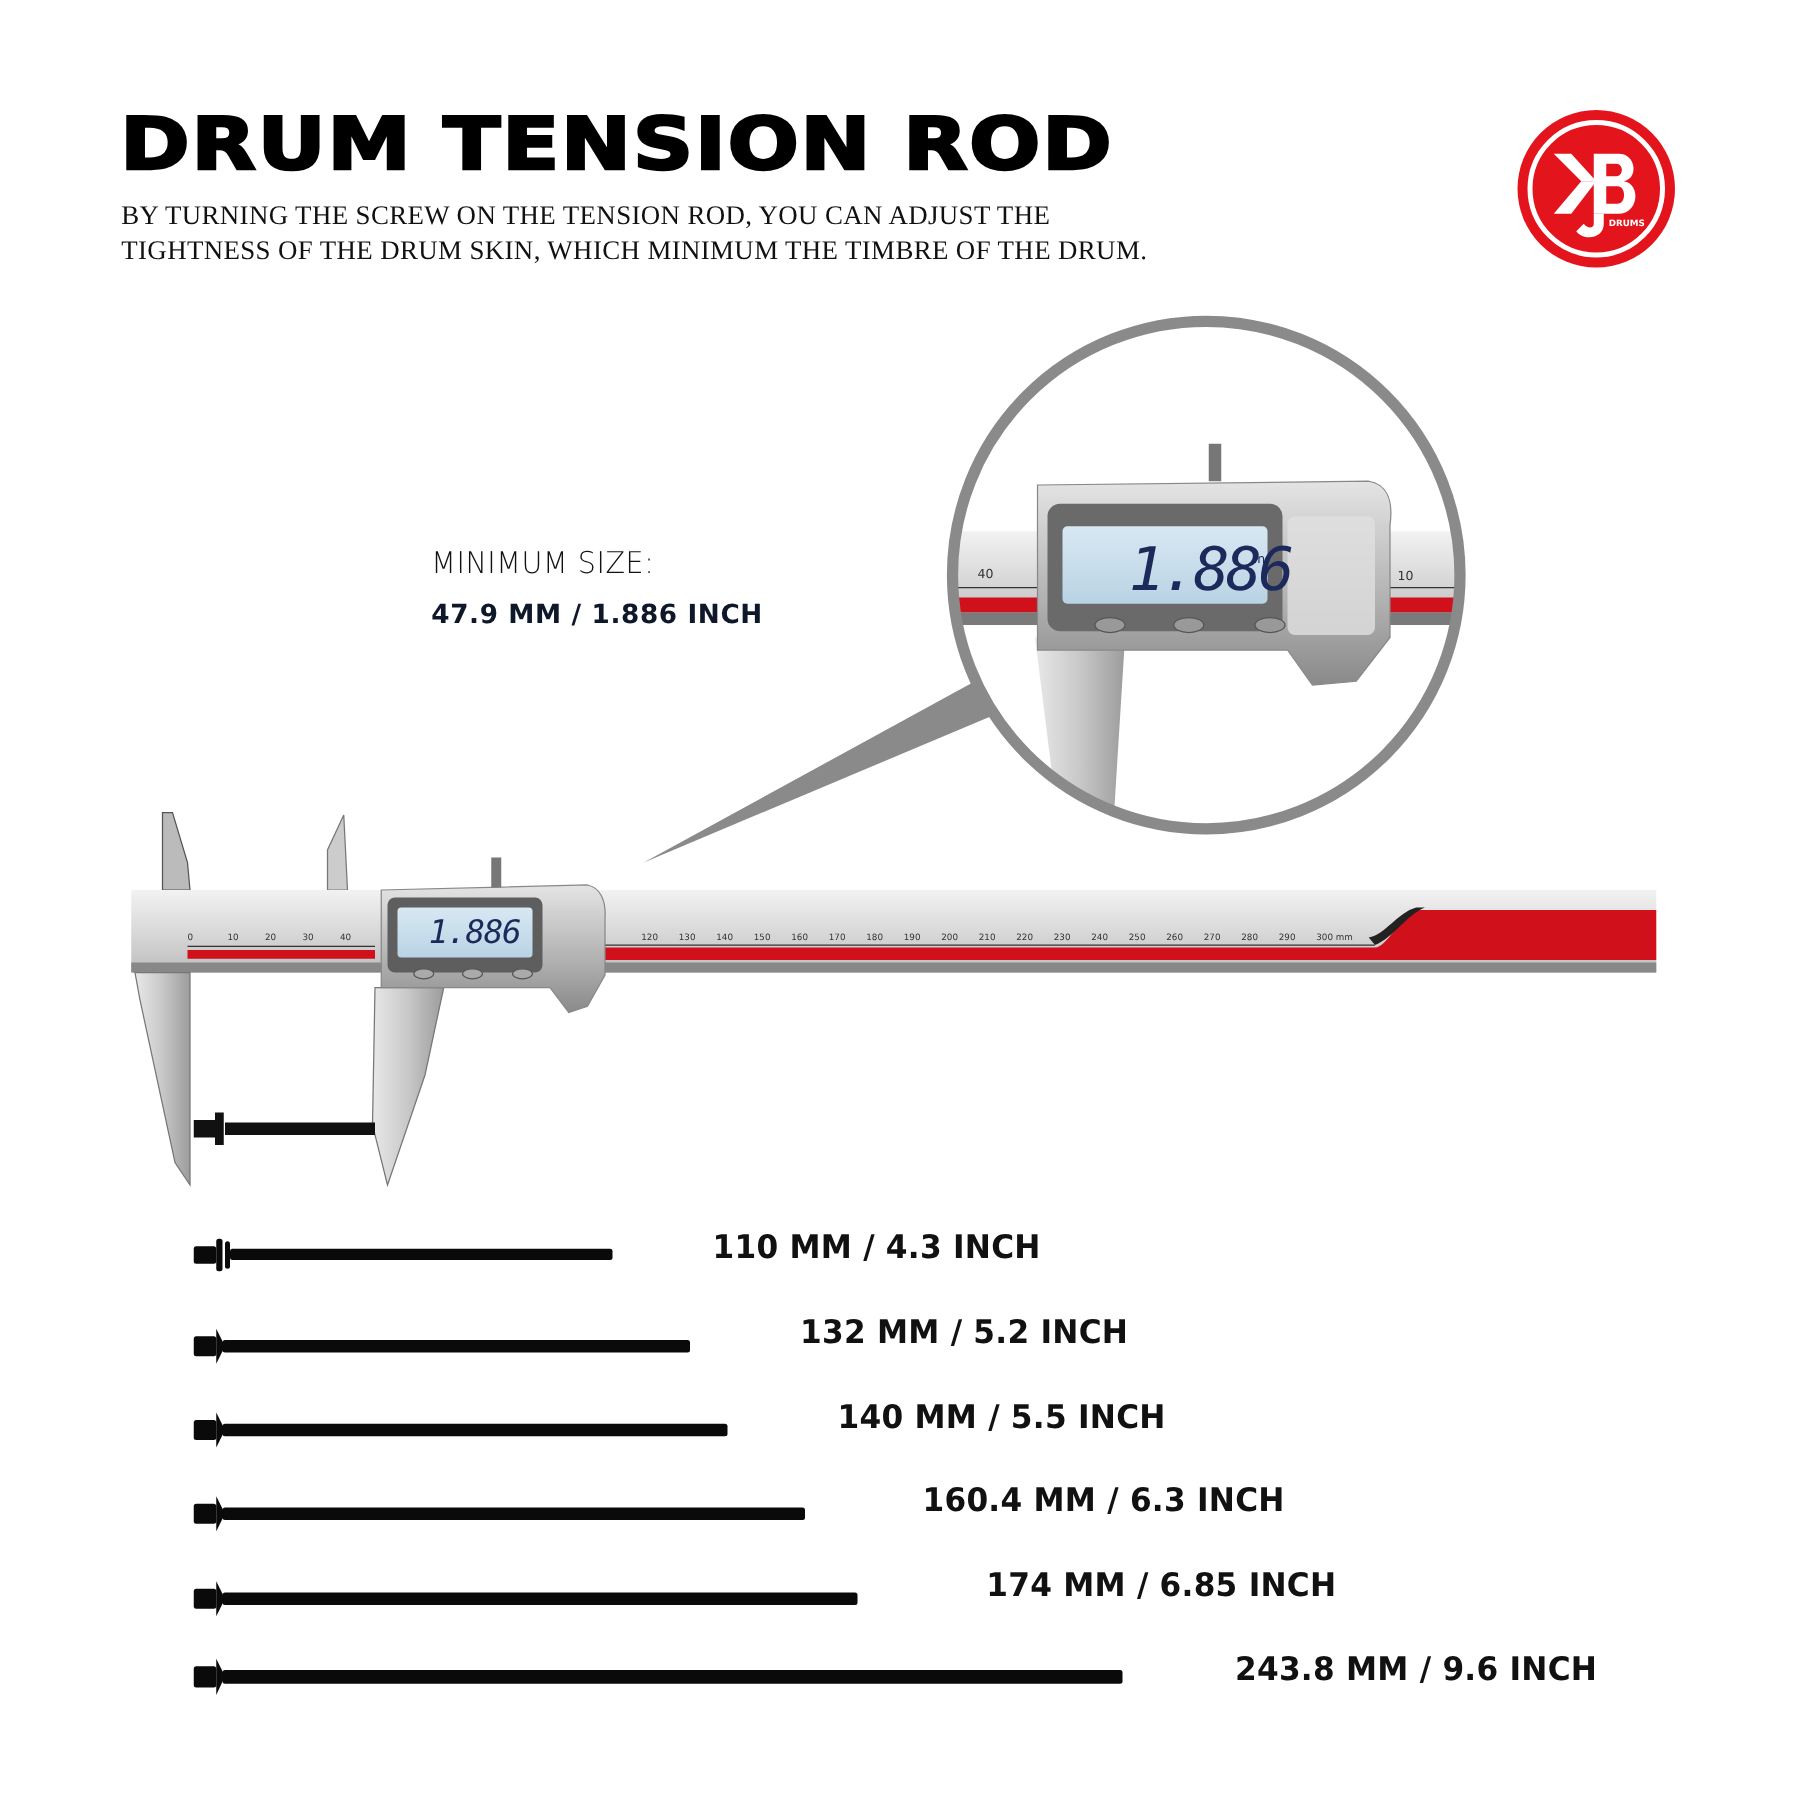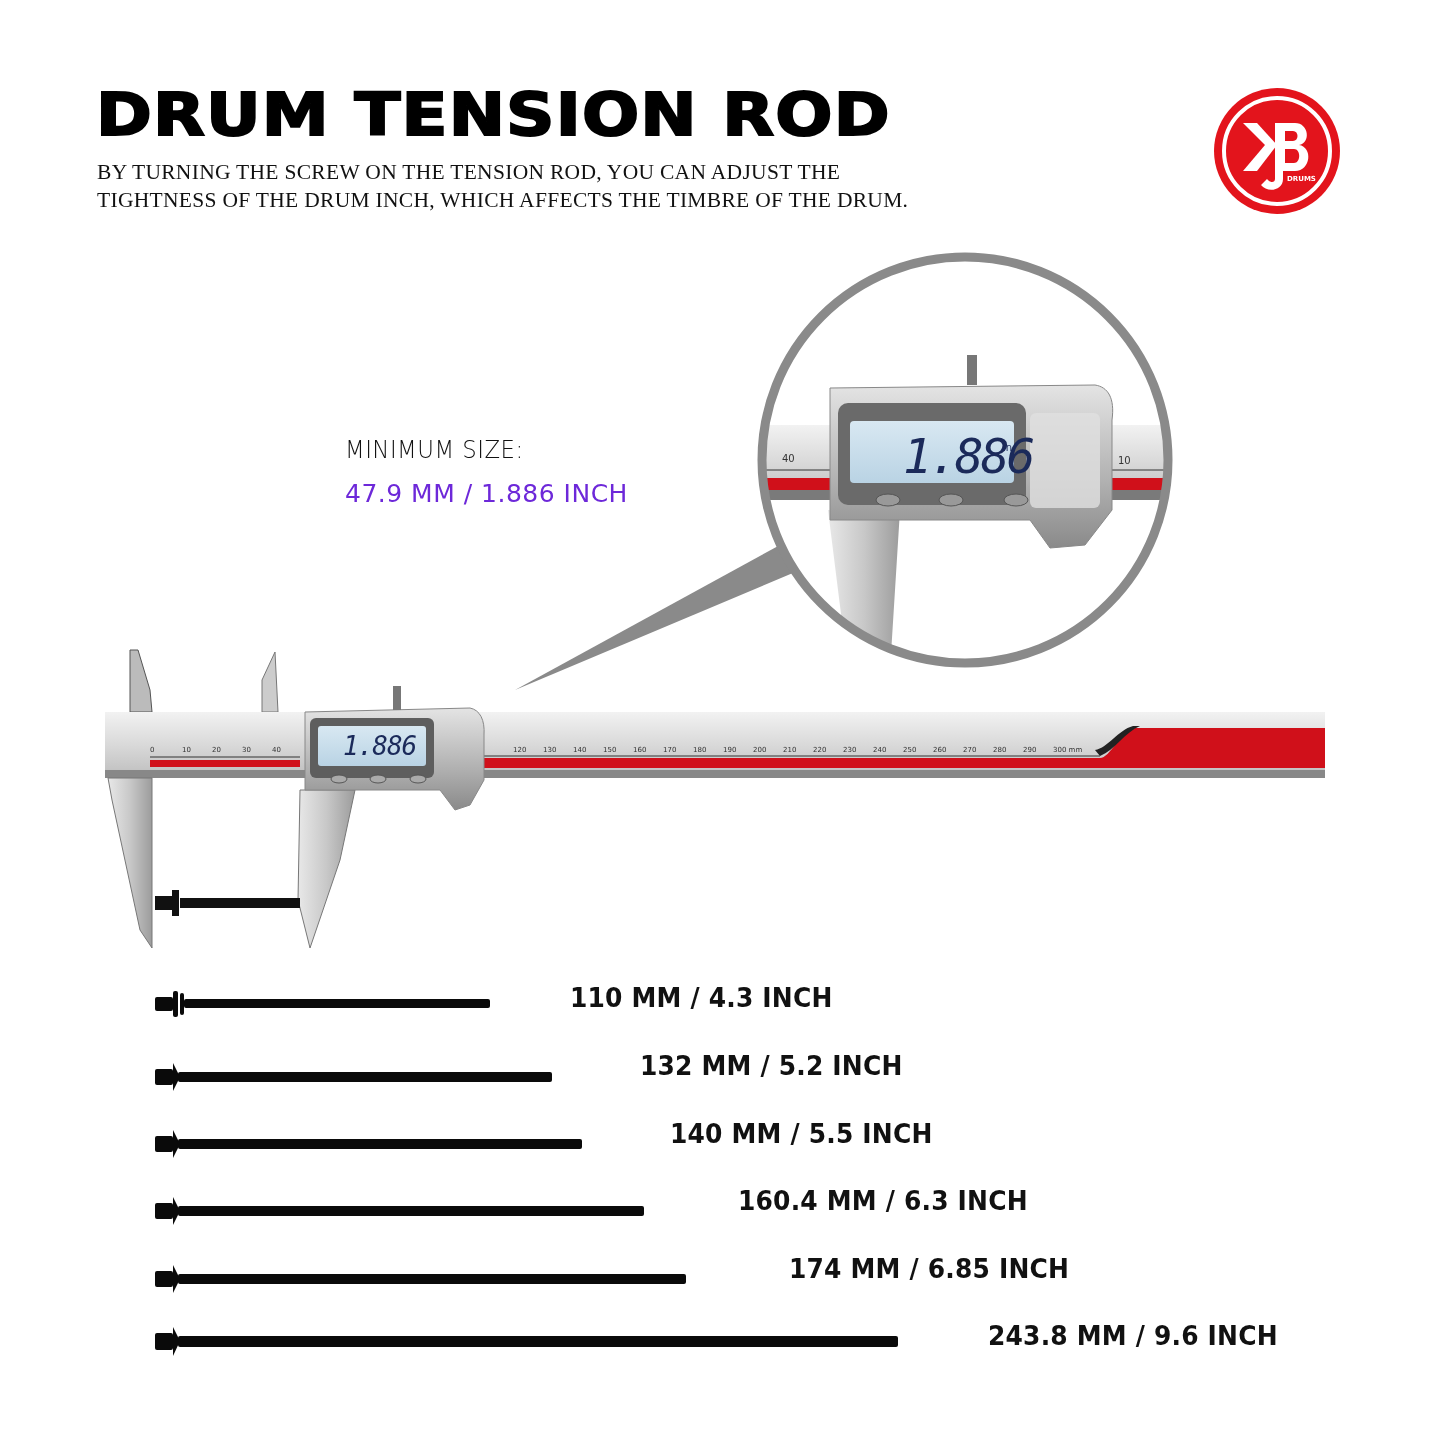--- a/index.html
+++ b/index.html
@@ -23,22 +23,22 @@
   .logo { position:absolute; left:1213px; top:87px; width:128px; height:128px; }
 
   .min-label {
     position:absolute; left:345px; top:436px;
     font-family:"DejaVu Sans", sans-serif; font-weight:300;
     font-size:24px; letter-spacing:0.5px; color:#111;
     transform:scaleX(0.95); transform-origin:left top;
   }
   .min-value {
     position:absolute; left:345px; top:479px;
-    font-family:"DejaVu Sans", sans-serif; font-weight:normal;
-    font-size:25px; letter-spacing:0.5px; color:#6d28d9;
+    font-family:"DejaVu Sans", sans-serif; font-weight:bold;
+    font-size:21px; letter-spacing:0.5px; color:#0f172a;
   }
 
   .art { position:absolute; left:0; top:0; }
 
   .rod-label {
     position:absolute;
     font-family:"DejaVu Sans", sans-serif; font-weight:bold;
     font-size:26px; letter-spacing:0.2px; color:#111; white-space:nowrap;
     transform:scaleX(0.96); transform-origin:left top;
   }
@@ -46,21 +46,21 @@
     font-family:"DejaVu Sans Mono", monospace;
     font-style:italic;
   }
 </style>
 </head>
 <body>
 
 <div class="title">DRUM TENSION ROD</div>
 <div class="subtitle">
   <div>BY TURNING THE SCREW ON THE TENSION ROD, YOU CAN ADJUST THE</div>
-  <div>TIGHTNESS OF THE DRUM INCH, WHICH AFFECTS THE TIMBRE OF THE DRUM.</div>
+  <div>TIGHTNESS OF THE DRUM SKIN, WHICH MINIMUM THE TIMBRE OF THE DRUM.</div>
 </div>
 
 <svg class="logo" viewBox="0 0 128 128">
   <circle cx="64" cy="64" r="63" fill="#e3141c"></circle>
   <circle cx="64" cy="64" r="53" fill="none" stroke="#fff" stroke-width="4"></circle>
 
   <path d="M30 36 L44 36 L64 58 L52 58 Z" fill="#fff"></path>
   <path d="M52 58 L64 58 L44 84 L30 84 Z" fill="#fff"></path>
 
   <path d="M62 36 L82 36 C96 36 98 56 86 58 C100 60 98 84 82 84 L62 84 Z M72 44 L72 54 L80 54 C86 54 86 44 80 44 Z M72 62 L72 76 L81 76 C88 76 88 62 81 62 Z" fill="#fff" fill-rule="evenodd"></path>

